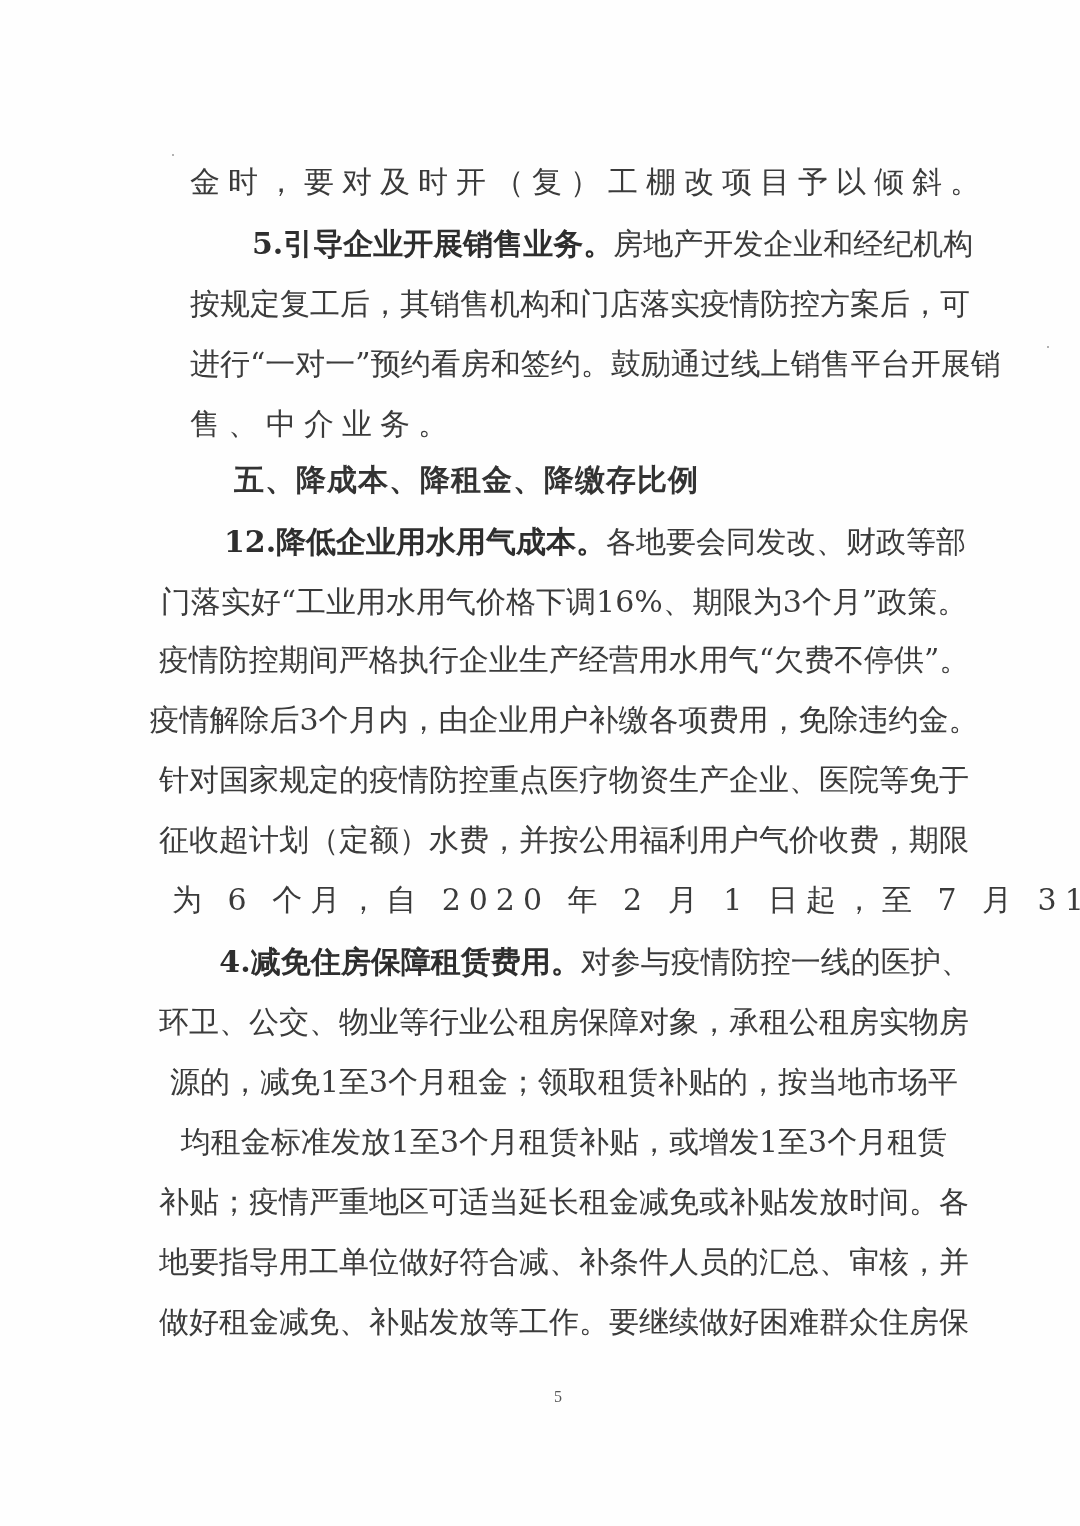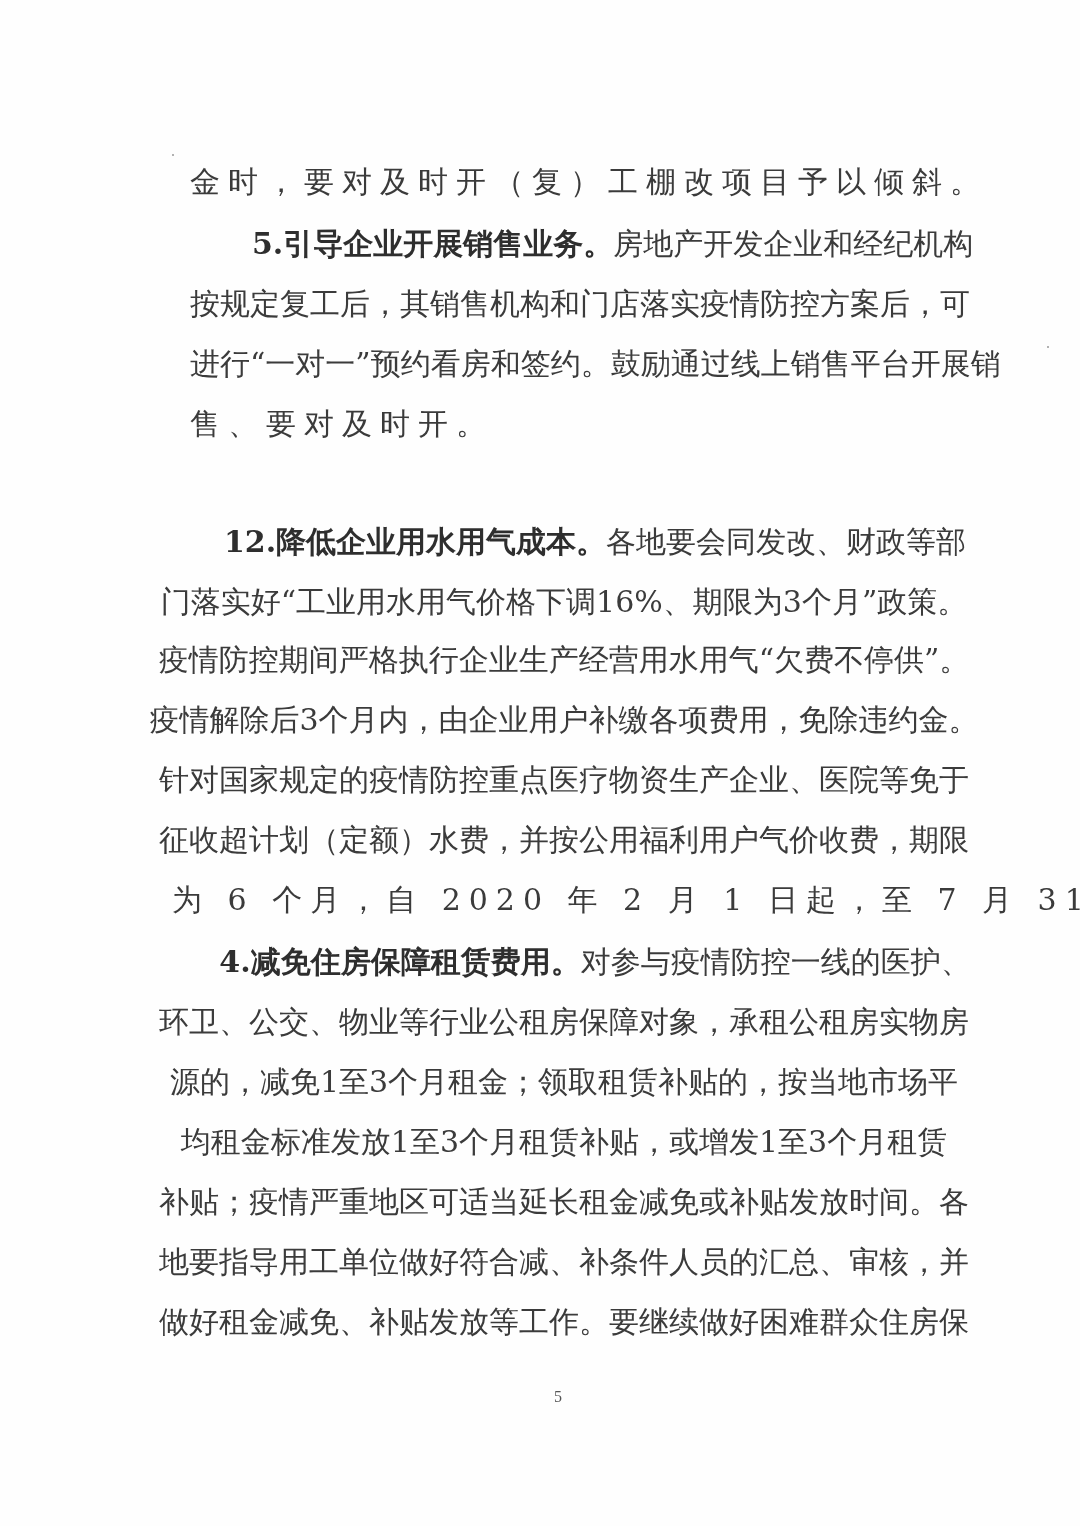--- a/index.html
+++ b/index.html
@@ -147,23 +147,24 @@
         <span class="ch">线</span>
         <span class="ch">上</span>
         <span class="ch">销</span>
         <span class="ch">售</span>
         <span class="ch">平</span>
         <span class="ch">台</span>
         <span class="ch">开</span>
         <span class="ch">展</span>
         <span class="ch">销</span>
       </div>
-      <div class="line" style="top: 402px;"><span style="letter-spacing: 8px;">售、要对及时开。</span></div>
+      <div class="line" style="top: 402px;"><span style="letter-spacing: 8px;">售、中介业务。</span></div>
     </div>
 
+  <div class="heading">五、降成本、降租金、降缴存比例</div>
 
   <div class="block-b" id="block-b">
       <div class="line justify" style="top: 520px; padding-left: 0px; left: 234px; width: 722px;">
         <span class="ch bold">12.</span>
         <span class="ch bold">降</span>
         <span class="ch bold">低</span>
         <span class="ch bold">企</span>
         <span class="ch bold">业</span>
         <span class="ch bold">用</span>
         <span class="ch bold">水</span>

